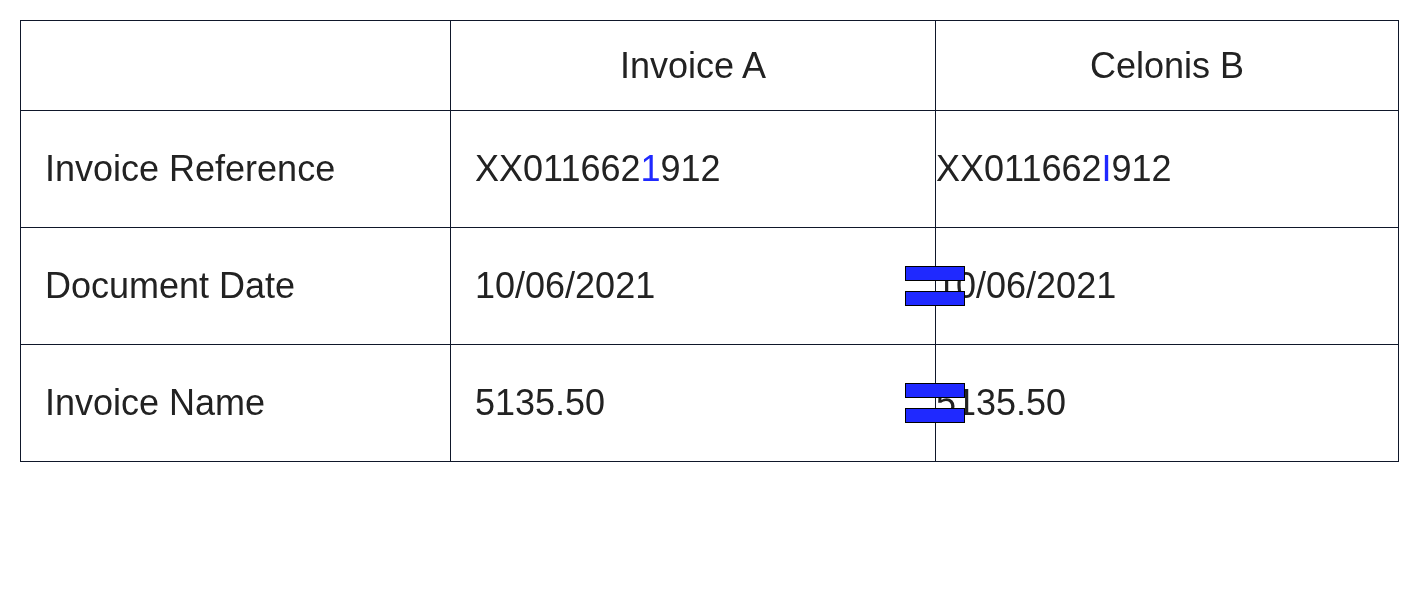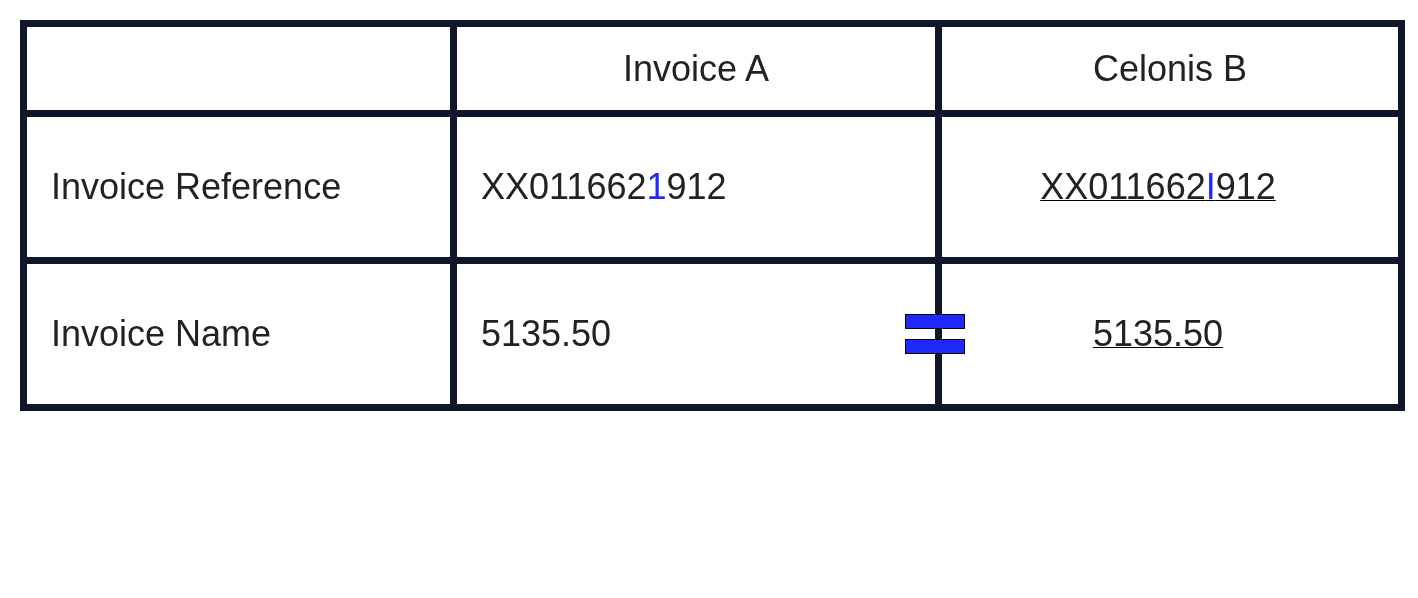--- a/index.html
+++ b/index.html
@@ -12,21 +12,21 @@
       background: #fff;
       padding: 20px;
       width: 1418px;
     }
     table {
       border-collapse: collapse;
       width: 1378px;
       table-layout: fixed;
     }
     td, th {
-      border: 7px solid #0f172a;
+      border: 1px solid #0f172a;
       padding: 0;
       vertical-align: middle;
       font-weight: 400;
     }
     th {
       font-weight: 400;
     }
     .col-label {
       width: 430px;
     }
@@ -36,43 +36,42 @@
     .col-b {
       width: 463px;
     }
     .header-cell {
       height: 90px;
       font-size: 36px;
       text-align: center;
       color: #222;
     }
     .data-row td, .data-row th {
-      height: 147px;
+      height: 117px;
       margin-left: 26px;
     }
     .label-cell {
       font-size: 36px;
       color: #222;
       padding-left: 24px;
       text-align: left;
     }
     .value-a-cell {
       position: relative;
       padding-left: 24px;
       padding-right: 10px;
     }
     .value-a-text {
       font-size: 36px;
       color: #222;
       text-align: left;
     }
     .value-b-cell {
       padding-right: 24px;
-      text-align: center;
-      text-decoration: underline;
+      text-align: left;
     }
     .value-b-text {
       font-size: 36px;
       color: #222;
     }
     .highlight {
       color: #1f29ff;
     }
     .equals-icon {
       position: absolute;
@@ -107,20 +106,28 @@
       <th class="header-cell">Celonis B</th>
     </tr>
   </thead>
   <tbody id="table-body">
   <tr class="data-row">
         <td class="label-cell">Invoice Reference</td>
         <td class="value-a-cell"><span class="value-a-text"><span>XX011662</span><span class="highlight">1</span><span>912</span></span></td>
         <td class="value-b-cell"><span class="value-b-text"><span>XX011662</span><span class="highlight">I</span><span>912</span></span></td>
       </tr>
       <tr class="data-row">
+        <td class="label-cell">Document Date</td>
+        <td class="value-a-cell"><span class="value-a-text"><span>10/06/2021</span></span><div class="equals-icon">
+            <div class="equals-bar"></div>
+            <div class="equals-bar"></div>
+          </div></td>
+        <td class="value-b-cell"><span class="value-b-text"><span>10/06/2021</span></span></td>
+      </tr>
+      <tr class="data-row">
         <td class="label-cell">Invoice Name</td>
         <td class="value-a-cell"><span class="value-a-text"><span>5135.50</span></span><div class="equals-icon">
             <div class="equals-bar"></div>
             <div class="equals-bar"></div>
           </div></td>
         <td class="value-b-cell"><span class="value-b-text"><span>5135.50</span></span></td>
       </tr>
     </tbody>
 </table>
 

